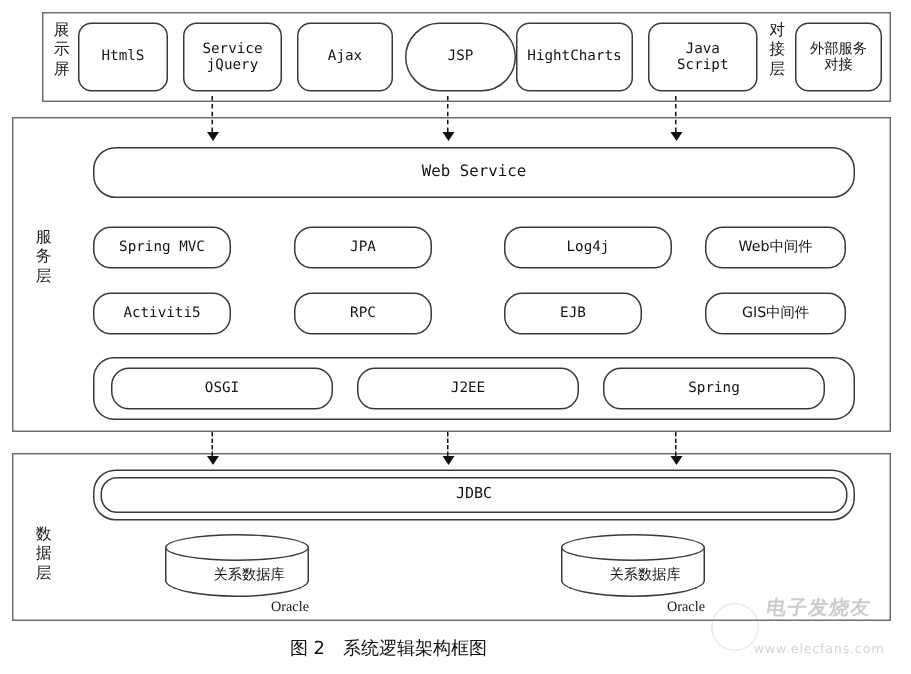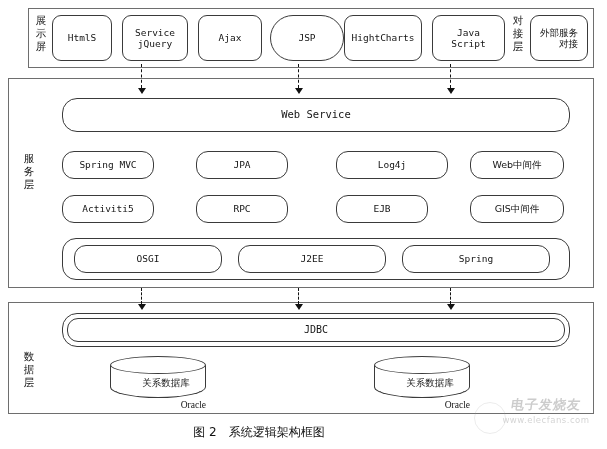--- a/index.html
+++ b/index.html
@@ -210,21 +210,21 @@
     font-weight: bold;
     color: #7a7a7a;
     letter-spacing: 1px;
     transform: skewX(-8deg);
   }
   #watermark-url {
     font-family: "DejaVu Sans", "Liberation Sans", sans-serif;
     font-size: 8.5px;
     color: #8d8d8d;
     letter-spacing: 0.5px;
-    margin-top: 1px;
+    margin-top: 14px;
   }
   #watermark-ring {
     position: absolute;
     left: -14px; top: 6px;
     width: 30px; height: 30px;
     border: 1.2px solid #9a9a9a;
     border-radius: 50%;
     opacity: 0.5;
   }
 </style>
@@ -251,21 +251,21 @@
       <div class="node p-box" style="left: 432px; width: 73px;">Java
 Script</div>
     </div>
 
   <div class="v-label" id="label-interface">
       <span>对</span>
       <span>接</span>
       <span>层</span>
     </div>
 
-  <div class="node cjk p-box" id="node-external-service" style="left: 530px; width: 58px; text-align: right;">外部服务
+  <div class="node cjk p-box" id="node-external-service" style="left: 530px; width: 58px;">外部服务
 对接</div>
 
   <div class="layer-panel" id="panel-service"></div>
 
   <div class="v-label" id="label-service">
       <span>服</span>
       <span>务</span>
       <span>层</span>
     </div>
 

